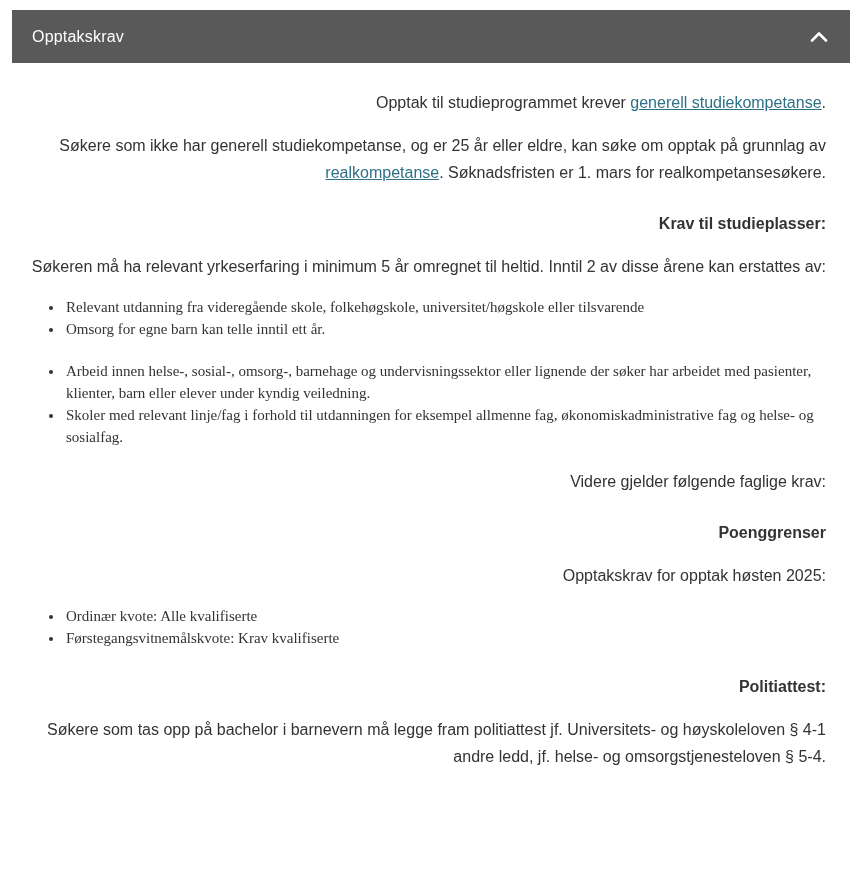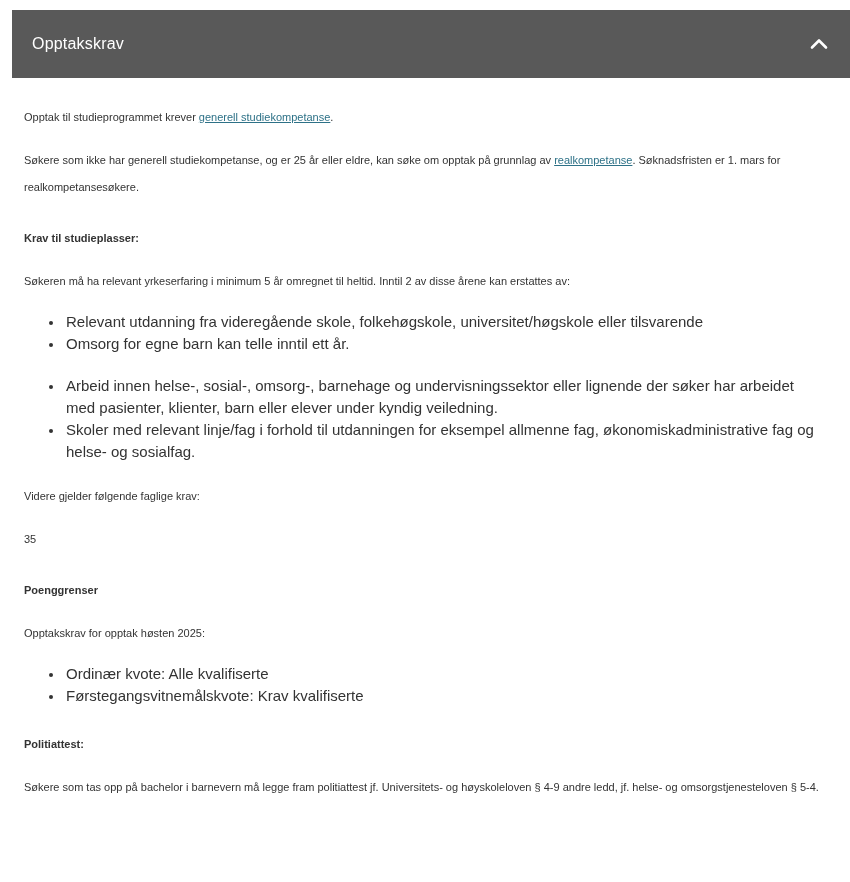--- a/index.html
+++ b/index.html
@@ -12,21 +12,21 @@
   }
   .page {
     width: 850px;
     height: 882px;
     background: #ffffff;
     overflow: hidden;
   }
   
   .accordion-header {
     margin: 10px 0 0 12px;
-    height: 68px;
+    height: 53px;
     background: #595959;
     color: #ffffff;
     display: flex;
     align-items: center;
     justify-content: space-between;
     padding: 0 22px 0 20px;
     cursor: pointer;
   }
   .accordion-header .title {
     font-size: 16px;
@@ -35,38 +35,40 @@
   .chevron {
     display: inline-flex;
     align-items: center;
   }
   
   .content {
     padding: 26px 24px 0 24px;
   }
   p {
     margin: 0 0 16px 0;
-    font-size: 11px;
+    font-size: 16px;
     line-height: 27px;
+    text-align: right;
   }
   p.heading {
     font-weight: bold;
     margin: 24px 0 0 0;
   }
   p.follows-heading {
     margin-top: 16px;
   }
   a.link {
     color: #2d7187;
     text-decoration: underline;
     cursor: pointer;
   }
   ul {
     margin: 14px 0 20px 0;
     padding-left: 40px;
+    font-family: Liberation Serif, serif;
   }
   ul li {
     font-size: 15px;
     line-height: 22px;
     padding-left: 2px;
   }
   ul li::marker {
     color: #333333;
     font-size: 13px;
   }
@@ -98,26 +100,25 @@
       <li>Omsorg for egne barn kan telle inntil ett år.</li>
     </ul>
 
     <ul>
       <li>Arbeid innen helse-, sosial-, omsorg-, barnehage og undervisningssektor eller lignende der søker har arbeidet med pasienter, klienter, barn eller elever under kyndig veiledning.</li>
       <li>Skoler med relevant linje/fag i forhold til utdanningen for eksempel allmenne fag, økonomiskadministrative fag og helse- og sosialfag.</li>
     </ul>
 
     <p>Videre gjelder følgende faglige krav:</p>
 
-    <p class="follows-heading">35</p>
 
     <p class="heading">Poenggrenser</p>
     <p class="follows-heading">Opptakskrav for opptak høsten 2025:</p>
     <ul>
       <li>Ordinær kvote: Alle kvalifiserte</li>
       <li>Førstegangsvitnemålskvote: Krav kvalifiserte</li>
     </ul>
 
     <p class="heading">Politiattest:</p>
-    <p class="follows-heading">Søkere som tas opp på bachelor i barnevern må legge fram politiattest jf. Universitets- og høyskoleloven § 4-9 andre ledd, jf. helse- og omsorgstjenesteloven § 5-4.</p>
+    <p class="follows-heading">Søkere som tas opp på bachelor i barnevern må legge fram politiattest jf. Universitets- og høyskoleloven § 4-1 andre ledd, jf. helse- og omsorgstjenesteloven § 5-4.</p>
 
   </div>
 </div>
 
 </body></html>

